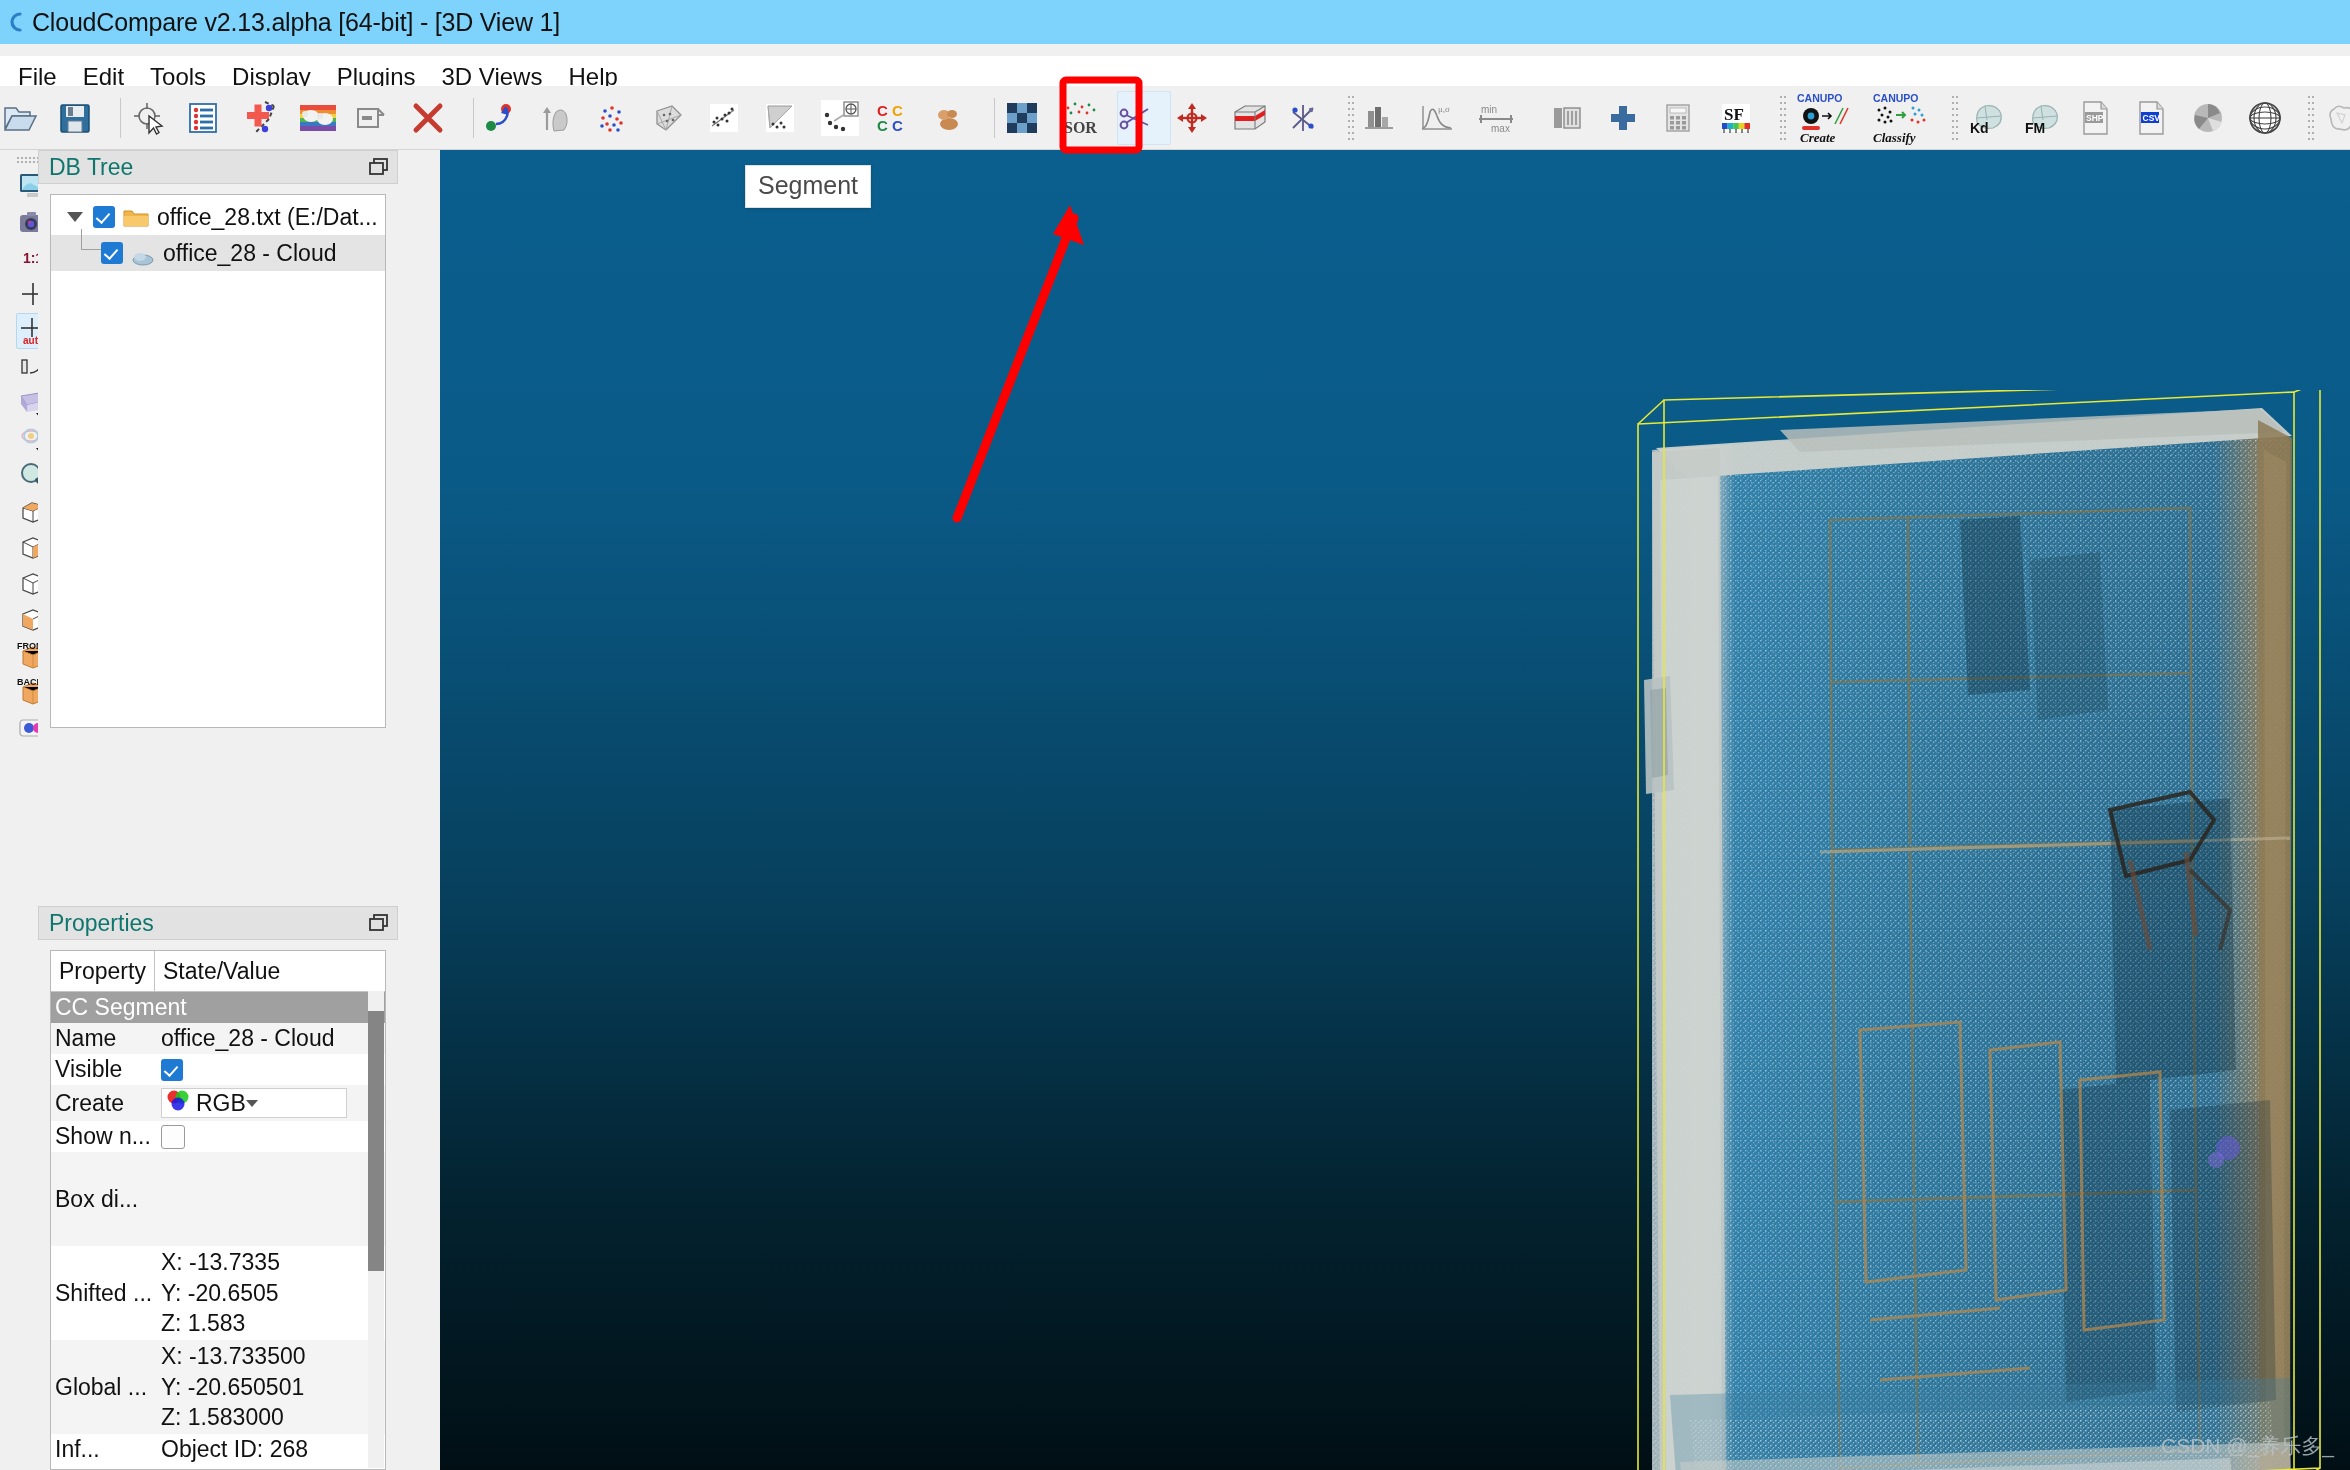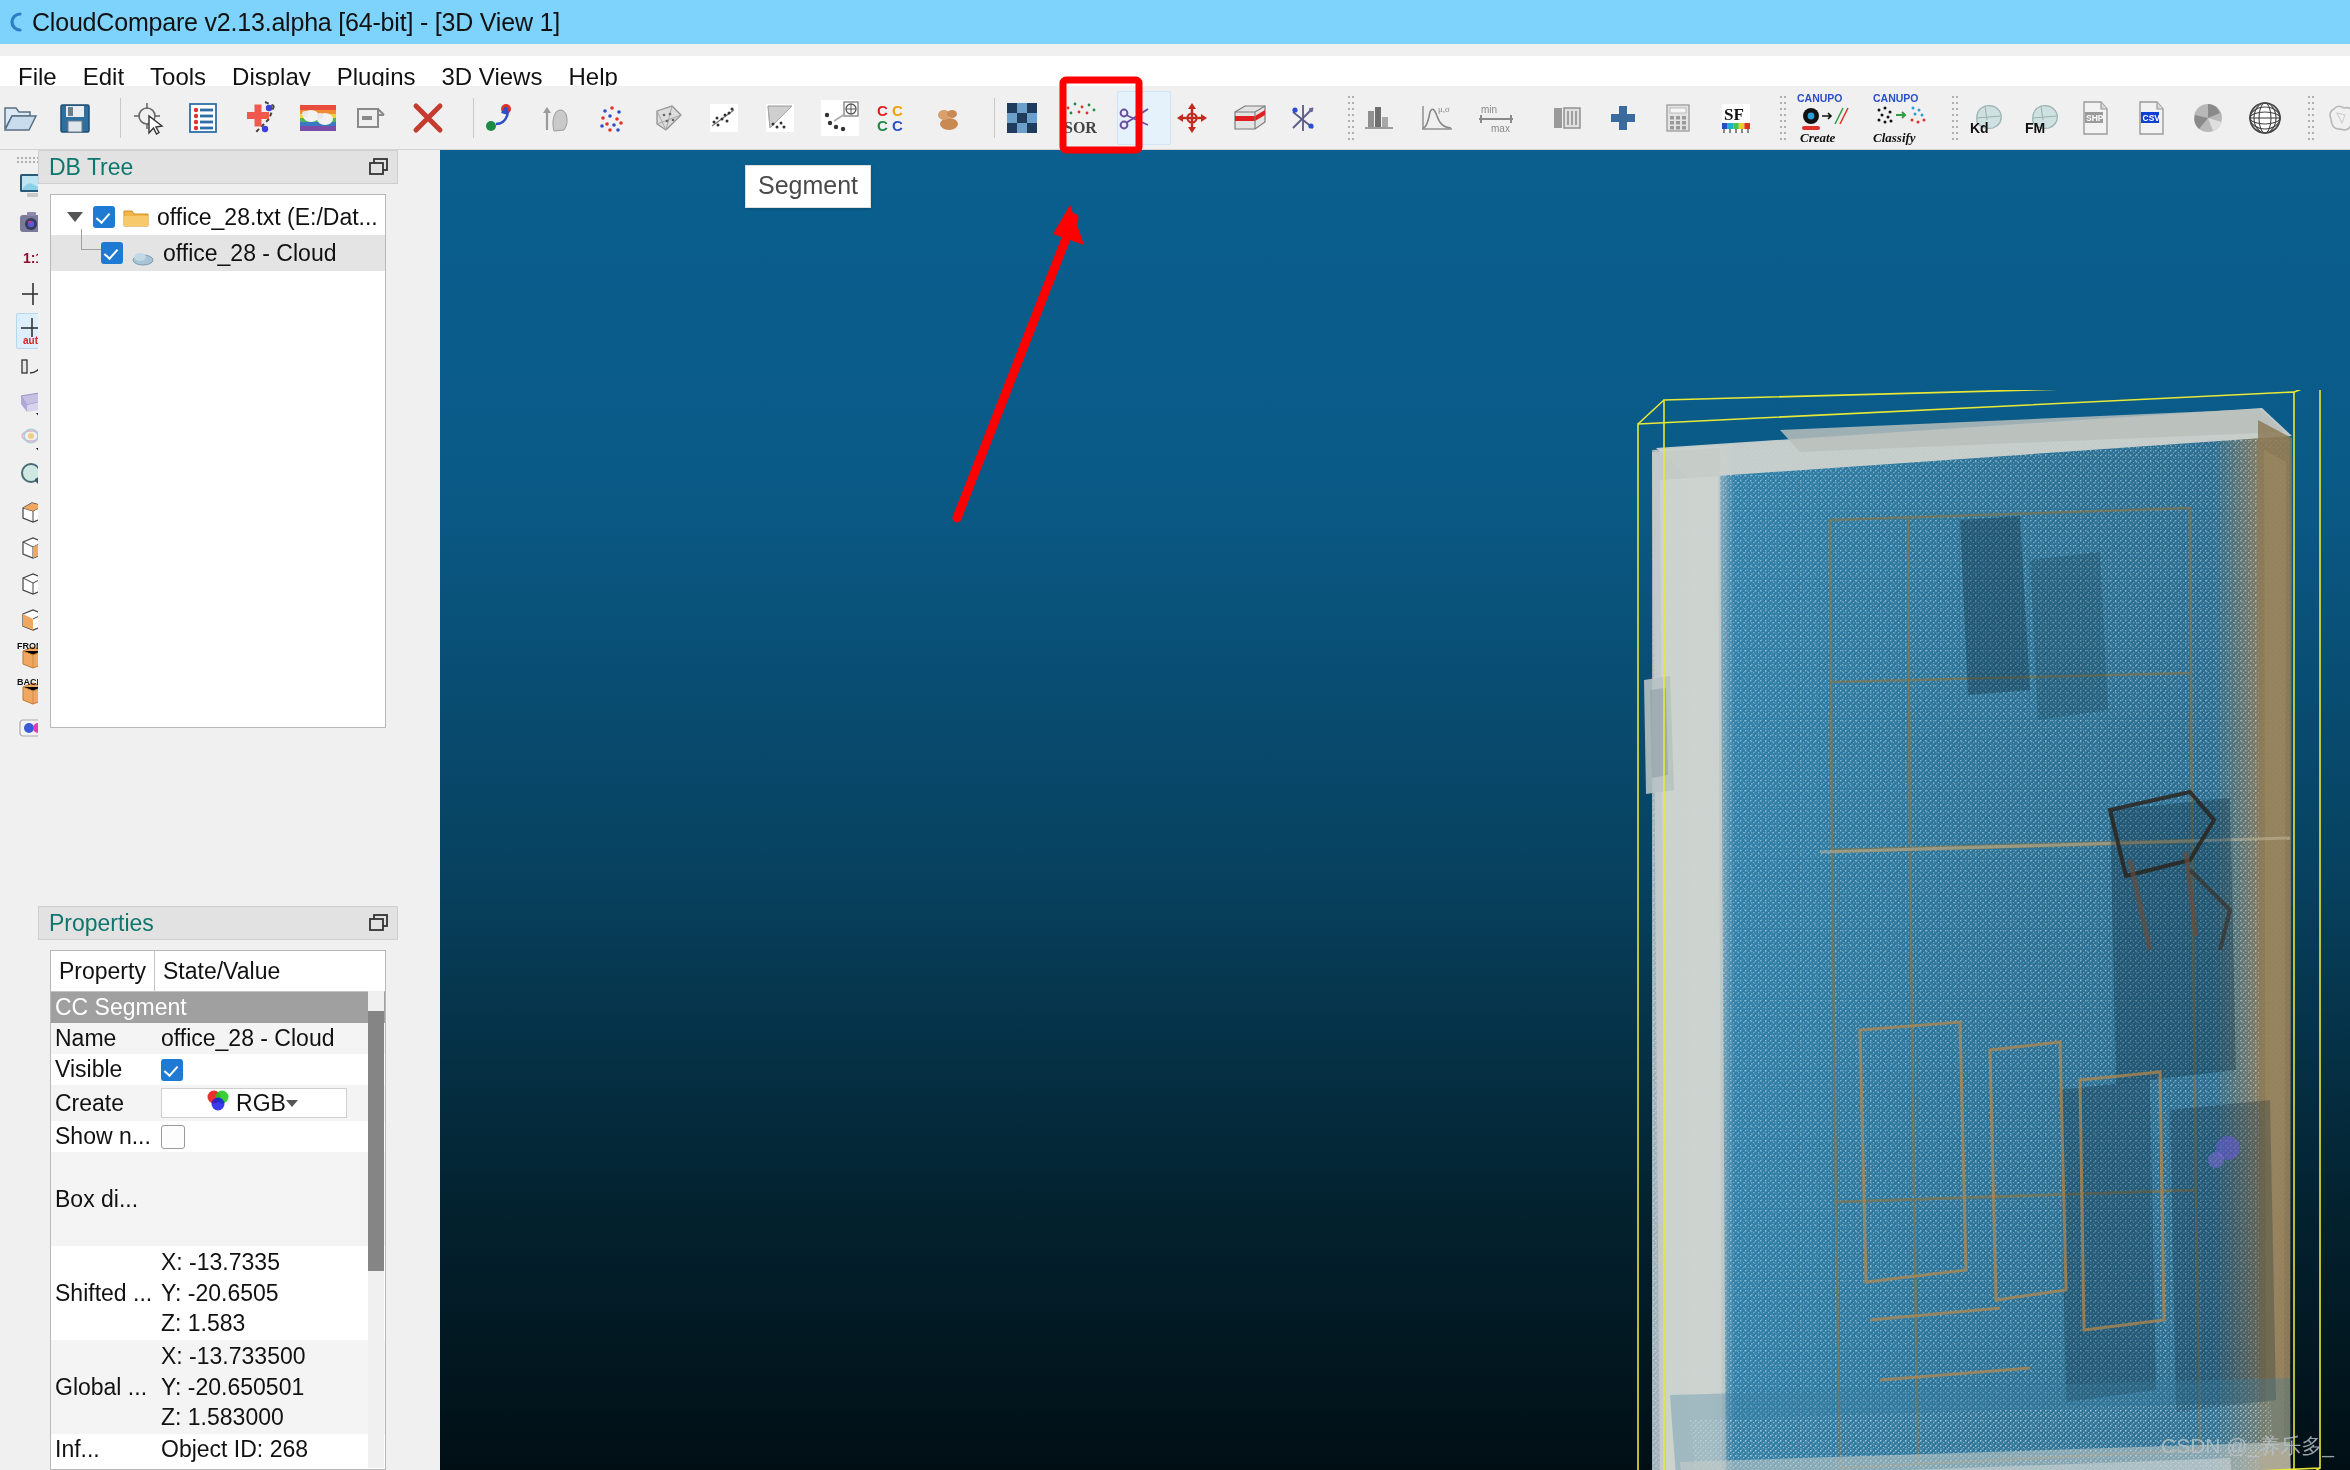--- a/index.html
+++ b/index.html
@@ -281,21 +281,21 @@
   }
   .pbox.off { background: #fdfdfd; border: 1px solid #9a9a9a; }
   .pbox.off::after { display: none; }
   .combo {
     display: flex; align-items: center;
     width: 186px; height: 30px;
     background: #ffffff;
     border: 1px solid #cfcfcf;
     box-sizing: border-box;
     padding: 0 4px;
-    justify-content: center;
+    justify-content: flex-start;
   }
   .combo-left { display: flex; align-items: center; gap: 6px; }
   .chev {
     width: 0; height: 0;
     border-left: 6px solid transparent;
     border-right: 6px solid transparent;
     border-top: 7px solid #555;
     margin-right: 4px;
   }
   .prop-scroll {

